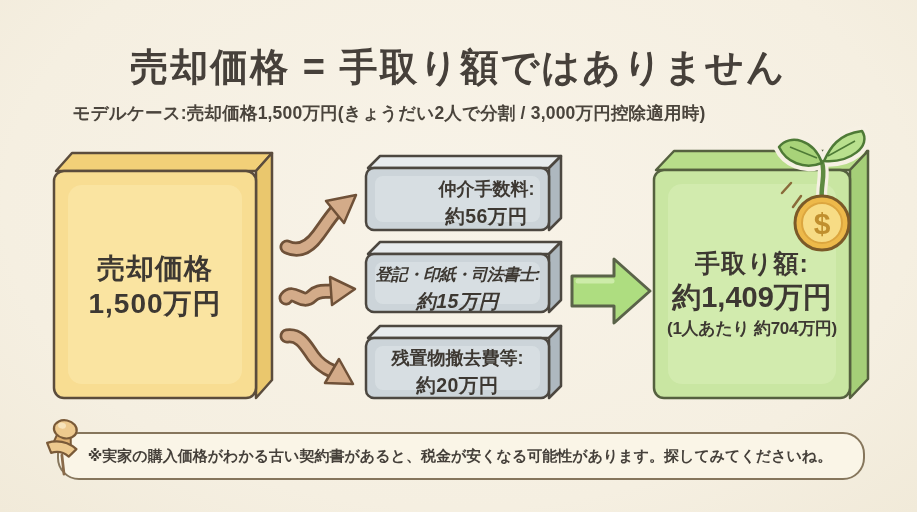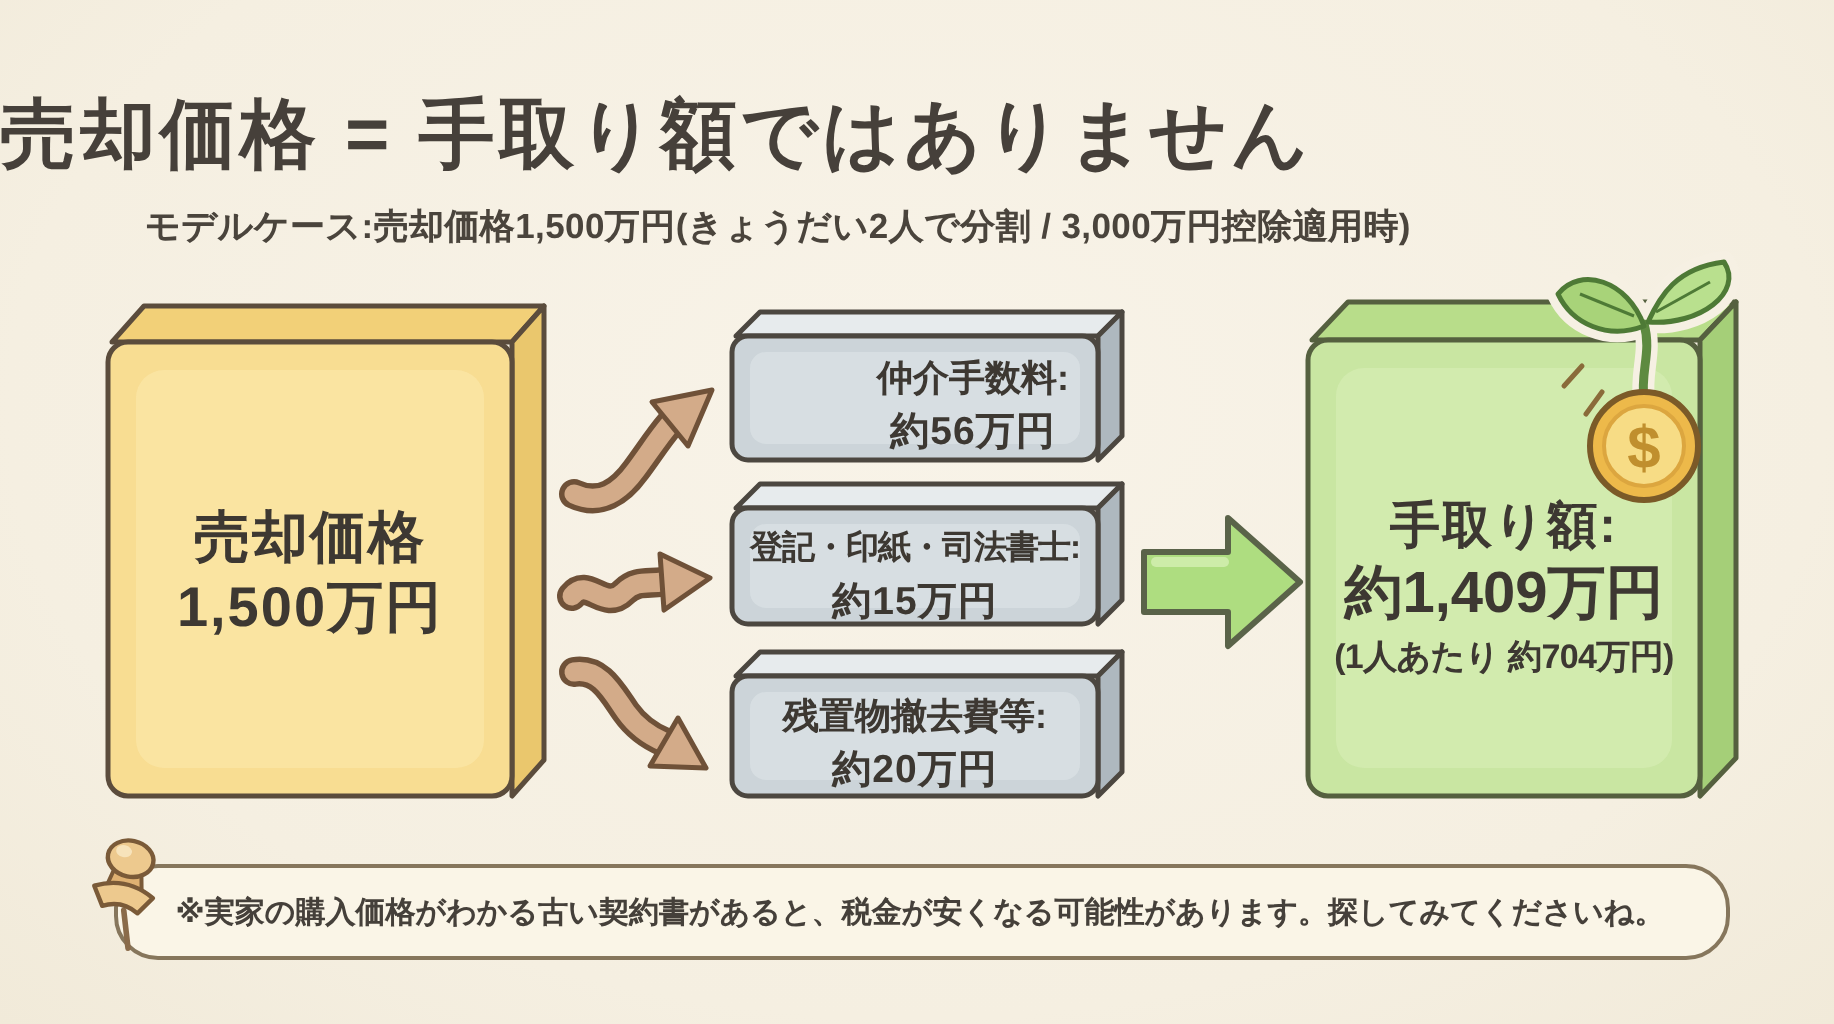--- a/index.html
+++ b/index.html
@@ -1,31 +1,31 @@
 <!DOCTYPE html>
 <html><head>
 <meta charset="utf-8">
 <style>
   html,body{margin:0;padding:0;}
   body{font-family:"Liberation Sans","DejaVu Sans",sans-serif;}
   .canvas{position:relative;width:917px;height:512px;background:#f6f0e3;overflow:hidden;
           background-image:radial-gradient(ellipse at 50% 40%, #f8f3e8 0%, #f5efe1 70%, #f1ead9 100%);}
   .abs{position:absolute;}
-  .title{left:0;top:42px;width:917px;font-size:38px;font-weight:700;
+  .title{left:0;top:42px;width:917px;text-align:center;font-size:38px;font-weight:700;
          color:#46403a;letter-spacing:2px;}
   .subtitle{left:0;top:101px;width:778px;text-align:center;font-size:17.5px;font-weight:700;
             color:#4a443c;letter-spacing:0.2px;}
   .art{left:0;top:0;}
   .blocktext{text-align:center;font-weight:700;color:#3d3832;z-index:3;}
   .sale-text{left:54px;top:251px;width:202px;font-size:28px;line-height:35px;letter-spacing:1px;}
   .cost-text{left:366px;width:183px;}
   .cost-label{display:block;font-size:18px;line-height:27px;}
   .cost-amount{display:block;font-size:19.5px;line-height:27px;letter-spacing:0.5px;}
   .cost-1{top:176px;padding-left:29px;}
-  .cost-2{top:261px;}
+  .cost-2{top:261px;font-style:italic;}
   .cost-2 .cost-label{font-size:16.5px;letter-spacing:-0.5px;}
   .cost-3{top:345px;}
   .result-text{left:654px;top:247px;width:196px;}
   .result-label{display:block;font-size:25px;line-height:32px;letter-spacing:1px;}
   .result-amount{display:block;font-size:29px;line-height:37px;}
   .result-per{display:block;font-size:17px;line-height:26px;letter-spacing:-0.3px;}
   .note-text{left:80px;top:447px;width:760px;text-align:center;font-size:15px;font-weight:700;
              color:#45403a;z-index:3;}
 </style>
 </head>

